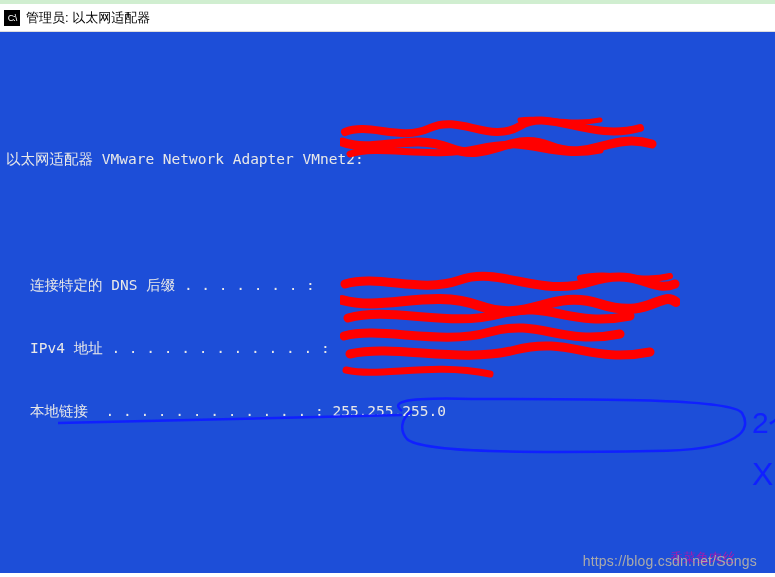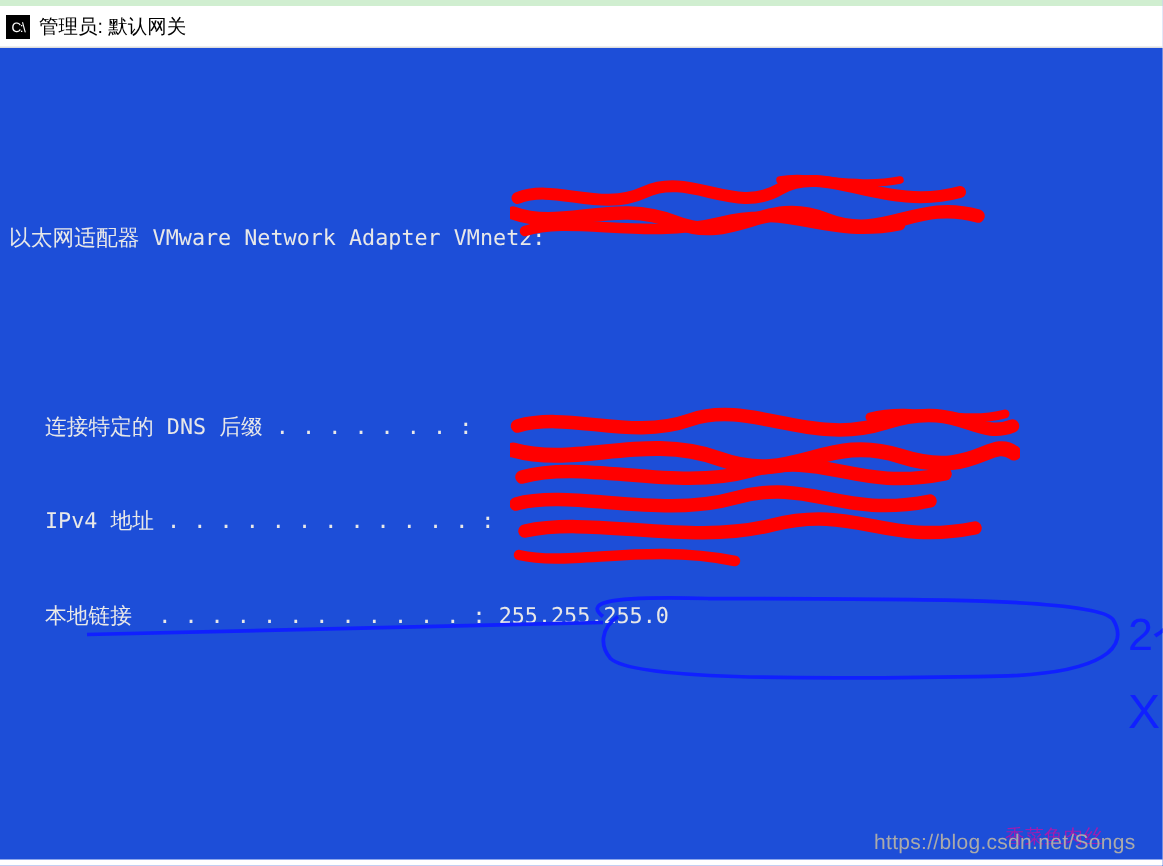--- a/index.html
+++ b/index.html
@@ -84,21 +84,21 @@
       bottom: 10px;
       font-family: Liberation Serif, serif;
     }
   </style>
 </head>
 <body>
 
 <div class="window">
   <div class="titlebar">
     <span class="titlebar-icon">C:\</span>
-    <span>管理员: 默认网关</span>
+    <span>管理员: 以太网适配器</span>
   </div>
 
   <div class="terminal">
     <span class="line"> </span>
     <span class="line section-header">以太网适配器 VMware Network Adapter VMnet2:</span>
     <span class="line"> </span>
     <span class="line indent">连接特定的 DNS 后缀 . . . . . . . :</span>
     <span class="line indent">IPv4 地址 . . . . . . . . . . . . :</span>
     <span class="line indent"><span>本地链接  . . . . . . . . . . . . :</span><span> 255.255.255.0</span></span>
     

